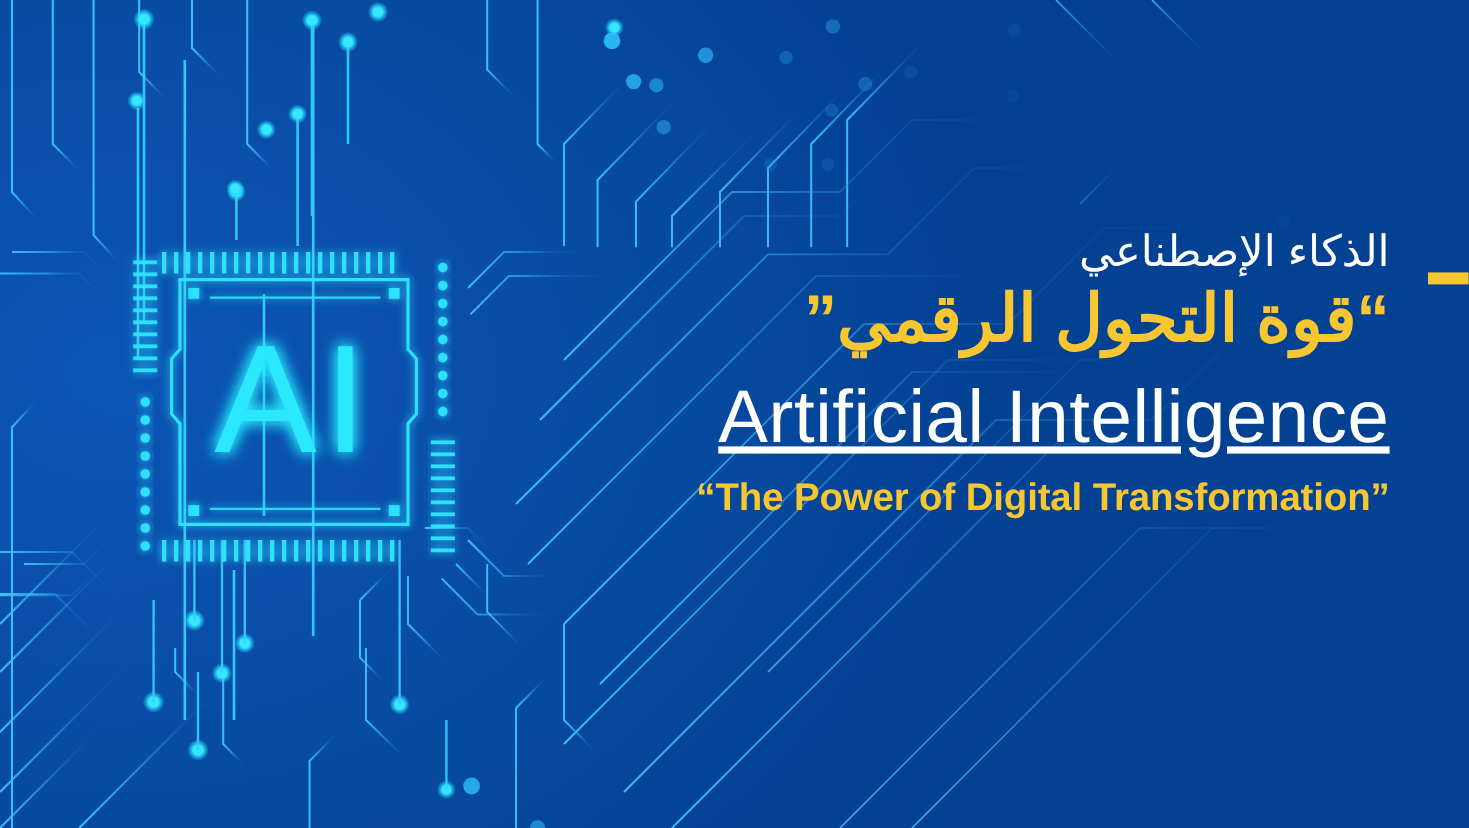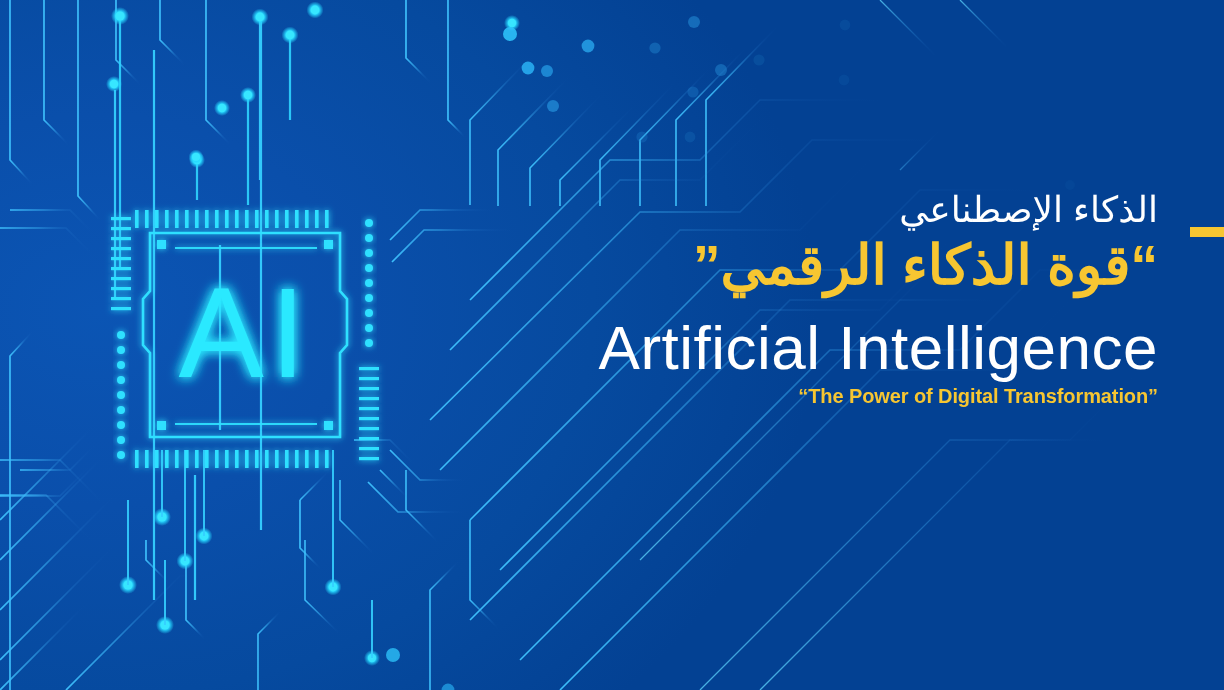--- a/index.html
+++ b/index.html
@@ -55,29 +55,30 @@
   }
   .en-main{
     direction:ltr;
     color:#ffffff;
     font-size:62px;
     font-weight:300;
     letter-spacing:0.5px;
     line-height:1.05;
     margin-top:16px;
     white-space:nowrap;
+    text-decoration:underline;
   }
   .en-sub{
     direction:ltr;
     color:#f7c631;
-    font-size:20px;
+    font-size:32px;
     font-weight:700;
     letter-spacing:-0.1px;
     line-height:1.1;
-    margin-top:4px;
+    margin-top:16px;
     white-space:nowrap;
   }
 
   
   #accent-dash{
     position:absolute;
     left:1190px; top:227px;
     width:44px; height:10px;
     background:#f7c631;
   }
@@ -455,18 +456,18 @@
       <g filter="url(#textGlow)">
         <text x="150" y="172" text-anchor="middle" font-family="'Liberation Sans', sans-serif" font-size="128" font-weight="300" fill="#2ce9ff" letter-spacing="6">AI</text>
       </g>
     </svg>
   </div>
 
   <div id="accent-dash"></div>
 
   <div id="text-block">
     <div class="ar-sub">الذكاء الإصطناعي</div>
-    <div class="ar-main">“قوة الذكاء الرقمي”</div>
+    <div class="ar-main">“قوة التحول الرقمي”</div>
     <div class="en-main">Artificial Intelligence</div>
     <div class="en-sub">“The Power of Digital Transformation”</div>
   </div>
 
 </div>
 
 </body></html>

